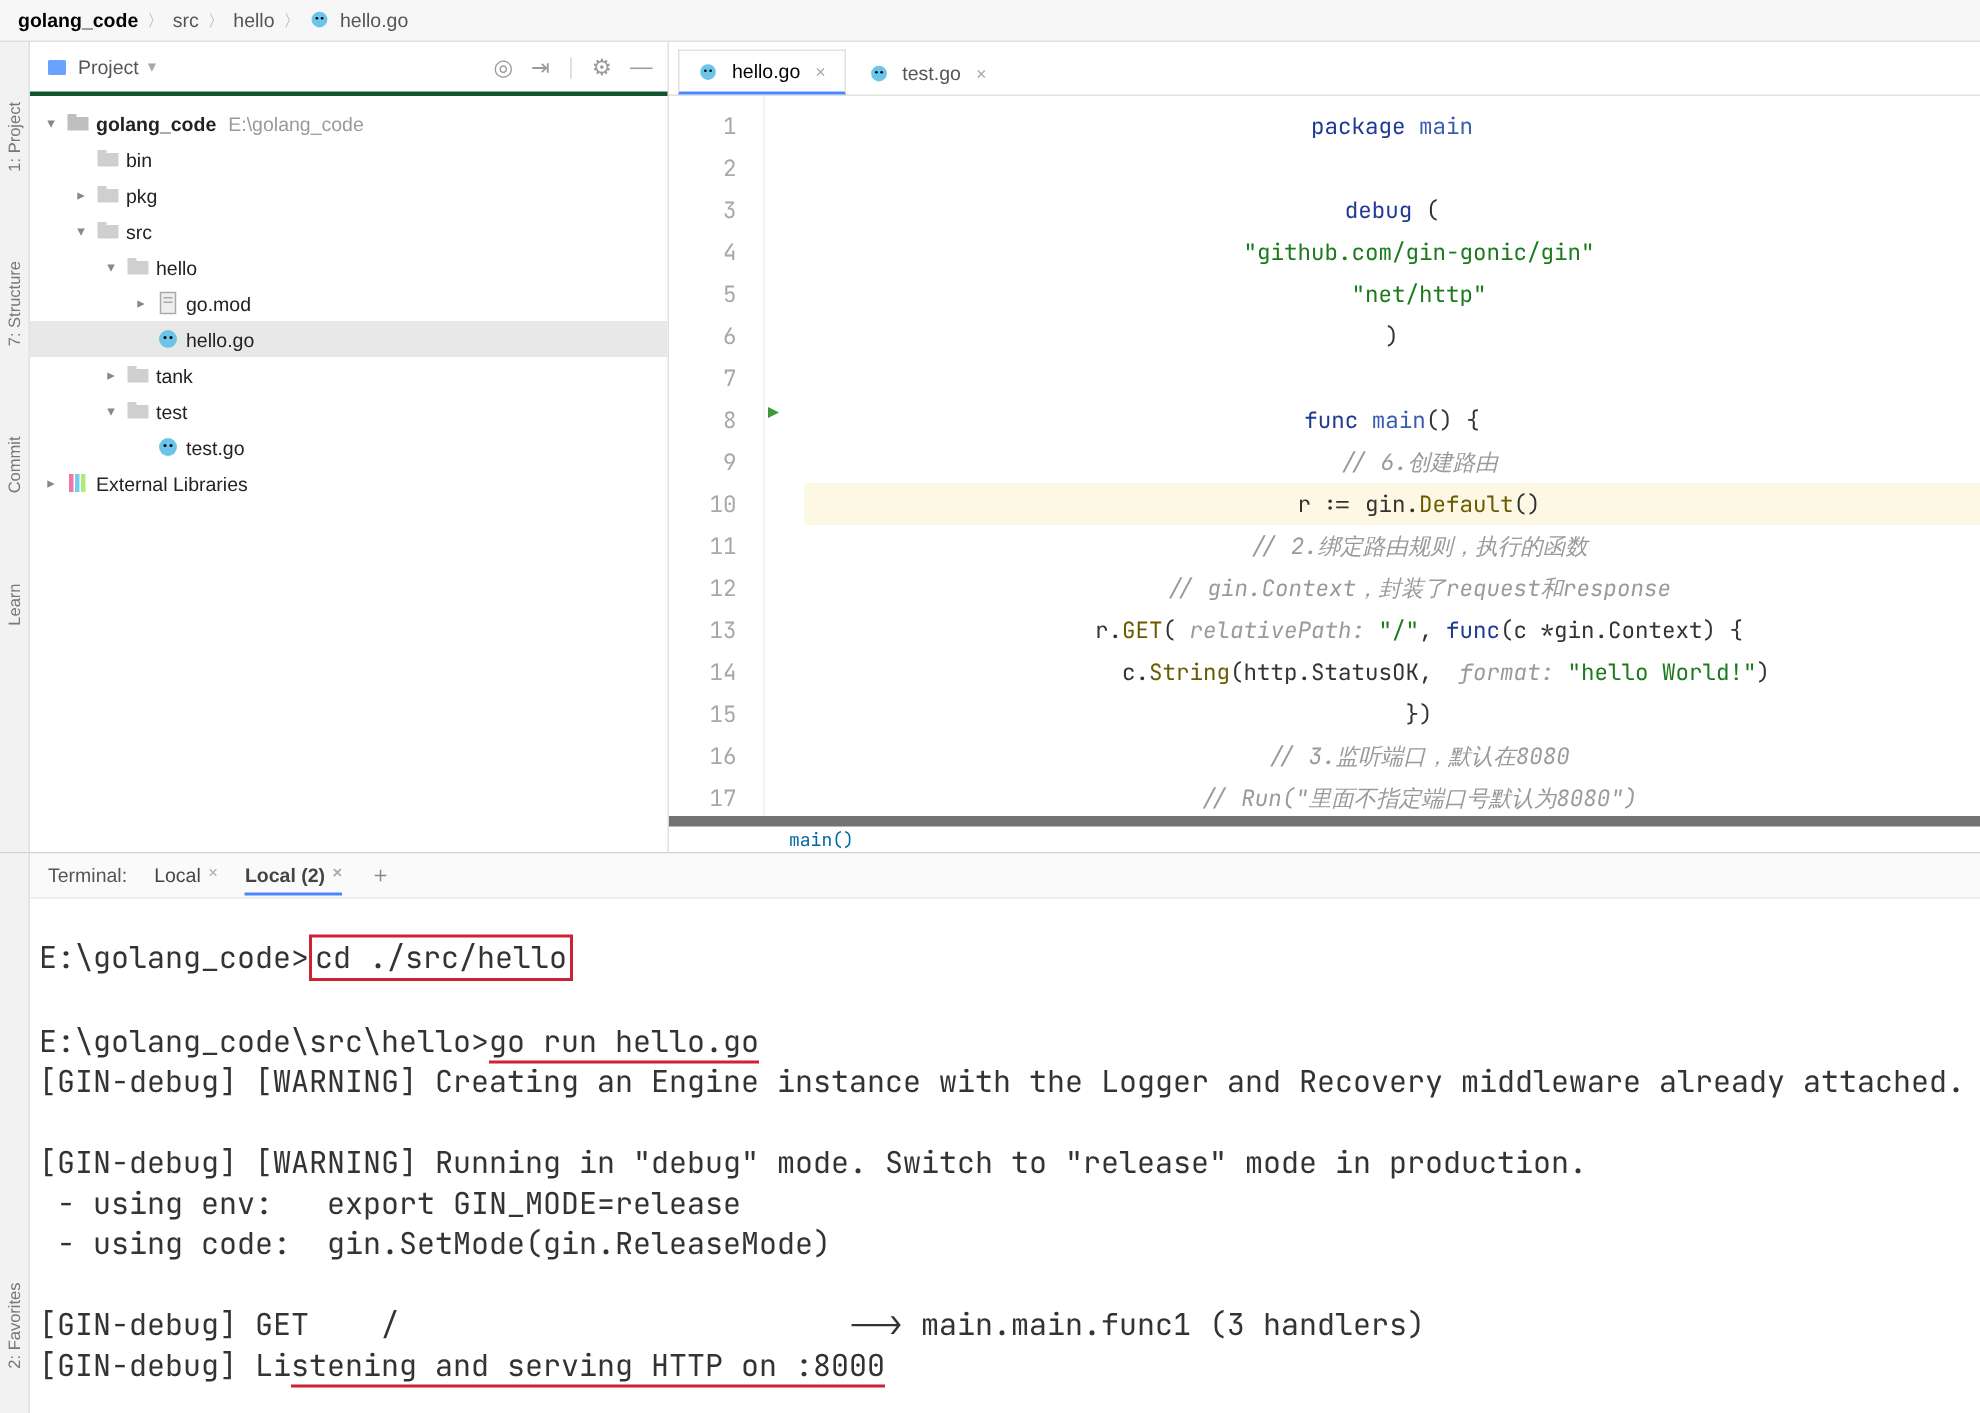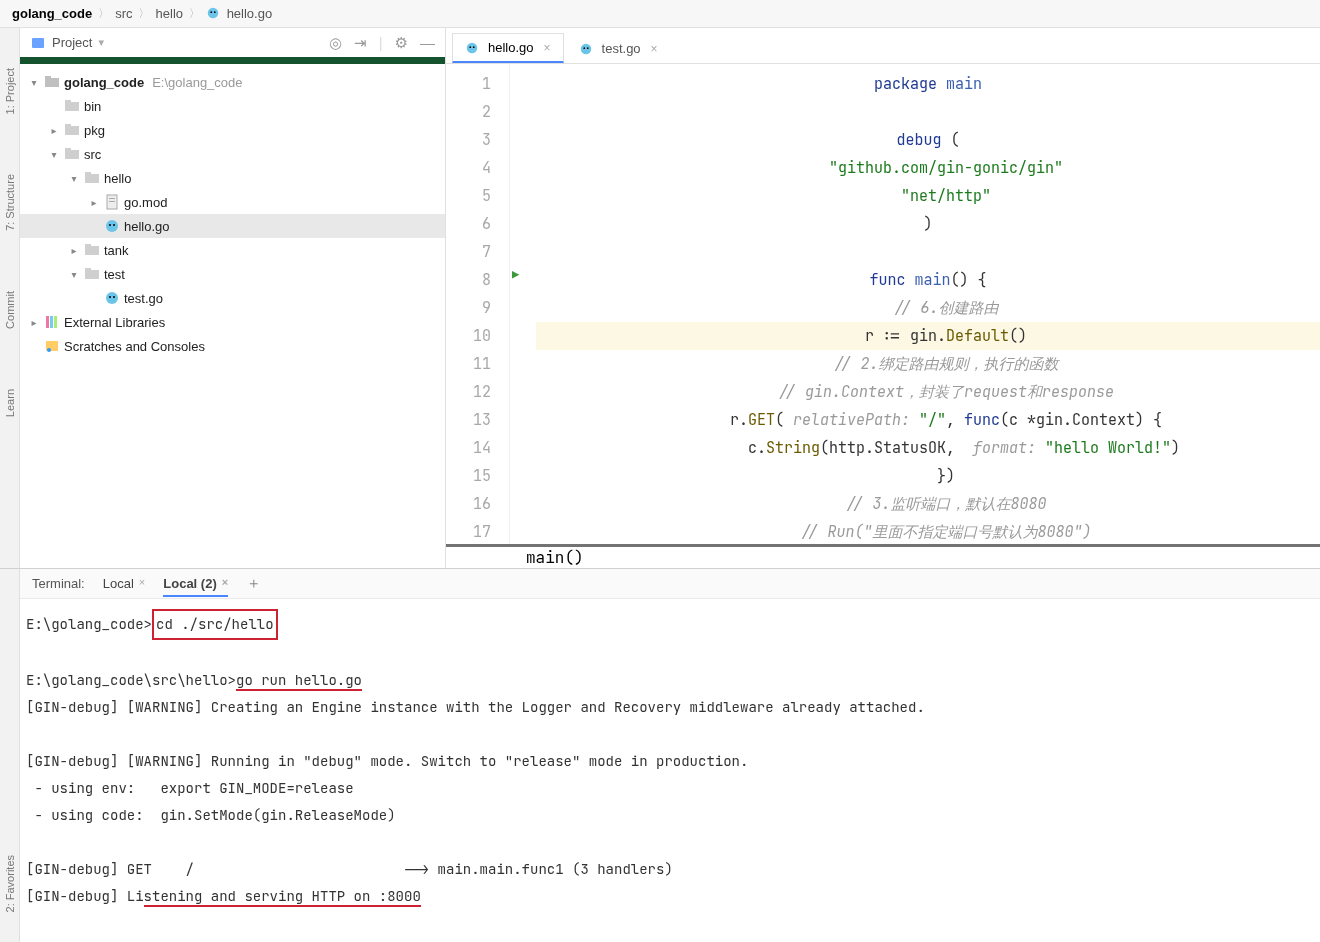--- a/index.html
+++ b/index.html
@@ -9,21 +9,21 @@
   .bcrumb{height:28px;display:flex;align-items:center;padding:0 12px;gap:6px;background:#f7f7f7;border-bottom:1px solid #e0e0e0;}
   .bcrumb .seg{color:#555;}
   .bcrumb .seg.bold{font-weight:700;color:#000;}
   .chev{color:#aaa;font-size:11px;}
   .go-icon{width:14px;height:14px;display:inline-block;vertical-align:-2px;margin-right:3px;}
   
   .row1{display:flex;height:540px;}
   .left-spine{width:20px;background:#f2f2f2;border-right:1px solid #e0e0e0;display:flex;flex-direction:column;align-items:center;gap:60px;padding-top:40px;}
   .left-spine span{writing-mode:vertical-rl;transform:rotate(180deg);font-size:11px;color:#777;}
   .sidebar{width:426px;border-right:1px solid #e0e0e0;display:flex;flex-direction:column;background:#fff;}
-  .sb-head{height:36px;display:flex;align-items:center;padding:0 10px;border-bottom:7px solid #14532d;gap:10px;}
+  .sb-head{height:36px;display:flex;align-items:center;padding:0 10px;border-bottom:3px solid #14532d;gap:10px;}
   .sb-head .title{font-size:13px;color:#555;flex:1;display:flex;align-items:center;gap:6px;}
   .sb-head .icongrp{display:flex;gap:12px;color:#9a9a9a;font-size:15px;}
   .sb-head .icongrp span{cursor:pointer;}
   .tree{padding:6px 0;overflow:auto;flex:1;}
   .tree-row{height:24px;display:flex;align-items:center;gap:4px;padding-left:8px;white-space:nowrap;cursor:pointer;}
   .tree-row.sel{background:#e8e8e8;}
   .tw{width:12px;text-align:center;color:#888;font-size:10px;}
   .fi{width:16px;height:16px;display:inline-block;}
   .tree-row .lbl{color:#222;}
   .tree-row .hint{color:#9a9a9a;margin-left:4px;}
@@ -39,33 +39,33 @@
   .runmk{position:absolute;left:2px;color:#3c9a3c;font-size:12px;}
   .code{flex:1;padding:6px 0 0 6px;overflow:hidden;text-align:center;}
   .code .ln{height:28px;line-height:28px;white-space:pre;}
   .code .ln.hl{background:#fdf8e3;}
   .kw{color:#1f3a93;}
   .fn{color:#6a5a00;}
   .ident{color:#3a5fb0;}
   .str{color:#1b7a1b;}
   .cmt{color:#9a9a9a;font-style:italic;}
   .param{color:#9a9a9a;font-style:italic;}
-  .ed-status{height:24px;padding-left:80px;color:#000000;font-size:16px;display:flex;align-items:center;border-top:3px solid #737373;}
+  .ed-status{height:24px;padding-left:80px;color:#0369a1;font-size:12px;display:flex;align-items:center;border-top:7px solid #737373;}
   
   .term{border-top:1px solid #d0d0d0;height:374px;display:flex;}
   .term-left-spine{width:20px;background:#f2f2f2;border-right:1px solid #e0e0e0;display:flex;flex-direction:column-reverse;align-items:center;padding-bottom:30px;gap:60px;}
   .term-left-spine span{writing-mode:vertical-rl;transform:rotate(180deg);font-size:11px;color:#777;}
-  .term-inner{flex:1;display:flex;flex-direction:column;}
+  .term-inner{flex:1;display:flex;flex-direction:column;gap:14px;}
   .ttabs{height:30px;display:flex;align-items:center;gap:18px;padding:0 12px;border-bottom:1px solid #eaeaea;background:#fafafa;}
   .ttabs .tlab{color:#555;}
   .ttabs .ttab{color:#444;cursor:pointer;display:flex;gap:5px;}
   .ttabs .ttab .x{color:#aaa;font-size:11px;}
   .ttabs .ttab.act{border-bottom:2px solid #4a87ff;padding-bottom:4px;margin-bottom:-5px;font-weight:600;}
   .ttabs .plus{color:#888;font-size:15px;cursor:pointer;}
-  .tout{flex:1;padding:10px 6px;font-size:14px;line-height:27px;white-space:pre;overflow:hidden;}
+  .tout{flex:1;padding:10px 6px;font-size:20px;line-height:27px;white-space:pre;overflow:hidden;}
   .redbox{border:2px solid #c23;display:inline-block;padding:0 2px;}
   .redunder{border-bottom:2px solid #c23;}
   svg{display:block;}
 </style>
 </head>
 <body>
 
 <div class="bcrumb">
   <span class="seg bold">golang_code</span>
   <span class="chev">〉</span>
@@ -216,29 +216,20 @@
       <div class="tree-row" style="padding-left:8px">
         <span class="tw">▸</span>
         <span class="fi">
             <svg viewBox="0 0 16 16">
               <rect x="2" y="2" width="3" height="12" fill="#e7a"></rect>
               <rect x="6" y="2" width="3" height="12" fill="#7ce"></rect>
               <rect x="10" y="2" width="3" height="12" fill="#ae7"></rect>
             </svg>
           </span>
         <span class="lbl">External Libraries</span>
-      </div>
-      <div class="tree-row" style="padding-left:24px">
-        <span class="fi">
-            <svg viewBox="0 0 16 16">
-              <rect x="2" y="3" width="12" height="10" fill="#fc6" rx="1"></rect>
-              <circle cx="5" cy="12" r="2" fill="#39f"></circle>
-            </svg>
-          </span>
-        <span class="lbl">Scratches and Consoles</span>
       </div>
     </div>
   </div>
 
   <div class="editor-pane">
     <div class="etabs">
       <div class="etab active">
         <span class="go-icon">
             <svg viewBox="0 0 16 16">
               <circle cx="8" cy="8" r="6" fill="#6cc5e9"></circle>

